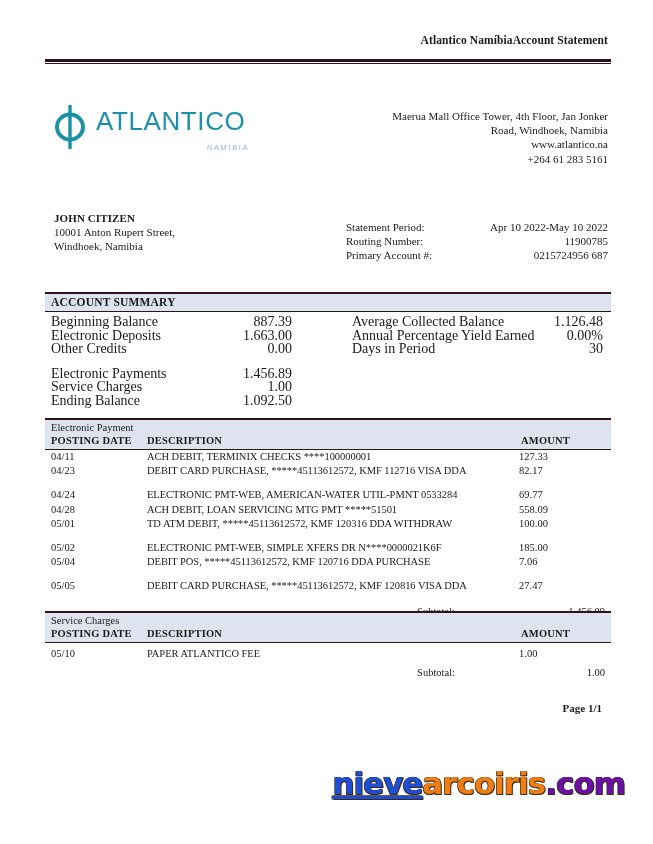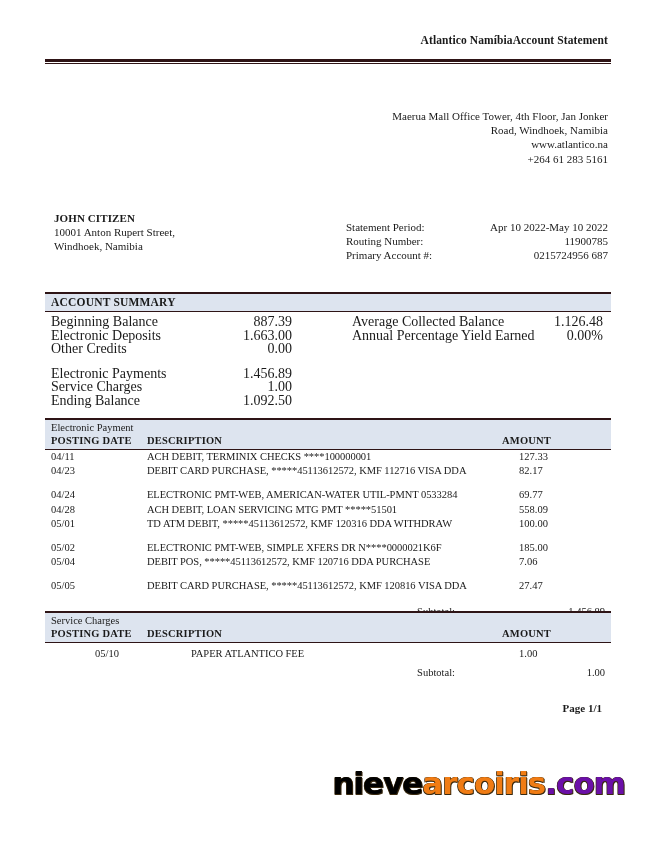--- a/index.html
+++ b/index.html
@@ -126,21 +126,21 @@
   
   .section {
     position: absolute;
     left: 45px;
     width: 566px;
   }
   .banner {
     background: #dde4ef;
     border-top: 2.5px solid #2e1416;
     border-bottom: 1px solid #2e1416;
-    padding: 1px 23px 2px 6px;
+    padding: 1px 4px 2px 6px;
     box-sizing: border-box;
   }
   .banner-title {
     font-weight: bold;
     font-size: 11.5px;
     letter-spacing: .2px;
     line-height: 14px;
   }
   .banner-sub {
     font-size: 10.5px;
@@ -226,21 +226,21 @@
     text-align: right;
     padding-right: 28px;
     box-sizing: border-box;
     font-family: "DejaVu Sans", "Liberation Sans", sans-serif;
     font-weight: bold;
     font-size: 31px;
     letter-spacing: -1px;
     line-height: 36px;
     white-space: nowrap;
   }
-  .wm-a { color: #000000; }
+  .wm-a { color: #1d4ed8; text-decoration: underline; }
   .wm-b { color: #f07c14; }
   .wm-c { color: #6b0fa8; }
   .watermark span {
     text-shadow:
       1px 1px 0 #3a2a10,
       -0.5px -0.5px 0 #3a2a10,
       0.5px -0.5px 0 #3a2a10,
       -0.5px 0.5px 0 #3a2a10;
   }
 </style>
@@ -251,20 +251,28 @@
 
   <div class="doc-header">
     <span>Atlantico Namíbia</span>
     <span>Account Statement</span>
   </div>
   <div class="rule-double">
     <div class="thick"></div>
     <div class="thin"></div>
   </div>
 
+  <div class="logo-block">
+    <svg class="logo-mark" width="36" height="50" viewBox="0 0 36 50">
+      <ellipse cx="18" cy="25" rx="13" ry="12.5" fill="none" stroke="#1b91a8" stroke-width="4"></ellipse>
+      <line x1="18" y1="3" x2="18" y2="47" stroke="#1b91a8" stroke-width="3.4"></line>
+    </svg>
+    <div class="logo-word">ATLANTICO</div>
+    <div class="logo-sub">NAMIBIA</div>
+  </div>
 
   <div class="bank-address">
     <div>Maerua Mall Office Tower, 4th Floor, Jan Jonker</div>
     <div>Road, Windhoek, Namibia</div>
     <div>www.atlantico.na</div>
     <div>+264 61 283 5161</div>
   </div>
 
   <div class="customer">
     <div class="name">JOHN CITIZEN</div>
@@ -312,20 +320,24 @@
         <div class="sum-cell right">
           <span>Annual Percentage Yield Earned</span>
           <span class="v">0.00%</span>
         </div>
       </div>
 
       <div class="sum-row">
         <div class="sum-cell left">
           <span>Other Credits</span>
           <span class="v">0.00</span>
+        </div>
+        <div class="sum-cell right">
+          <span>Days in Period</span>
+          <span class="v">30</span>
         </div>
       </div>
 
       <div class="sum-gap"></div>
 
       <div class="sum-row">
         <div class="sum-cell left">
           <span>Electronic Payments</span>
           <span class="v">1.456.89</span>
         </div>
@@ -411,21 +423,21 @@
   <div class="section" style="top:611px;">
     <div class="banner">
       <div class="banner-sub">Service Charges</div>
       <div class="banner-cols">
         <span class="col-date">POSTING DATE</span>
         <span class="col-desc">DESCRIPTION</span>
         <span class="col-amt">AMOUNT</span>
       </div>
     </div>
     <div class="tx-rows">
-      <div class="tx-row" style="margin-top:4px;margin-left:44px;">
+      <div class="tx-row" style="margin-top:4px;">
         <span class="col-date">05/10</span>
         <span class="col-desc">PAPER ATLANTICO FEE</span>
         <span class="col-amt">1.00</span>
       </div>
     </div>
     <div class="subtotal-row" style="margin-top:6px;">
       <span class="lbl">Subtotal:</span>
       <span class="val">1.00</span>
     </div>
   </div>

